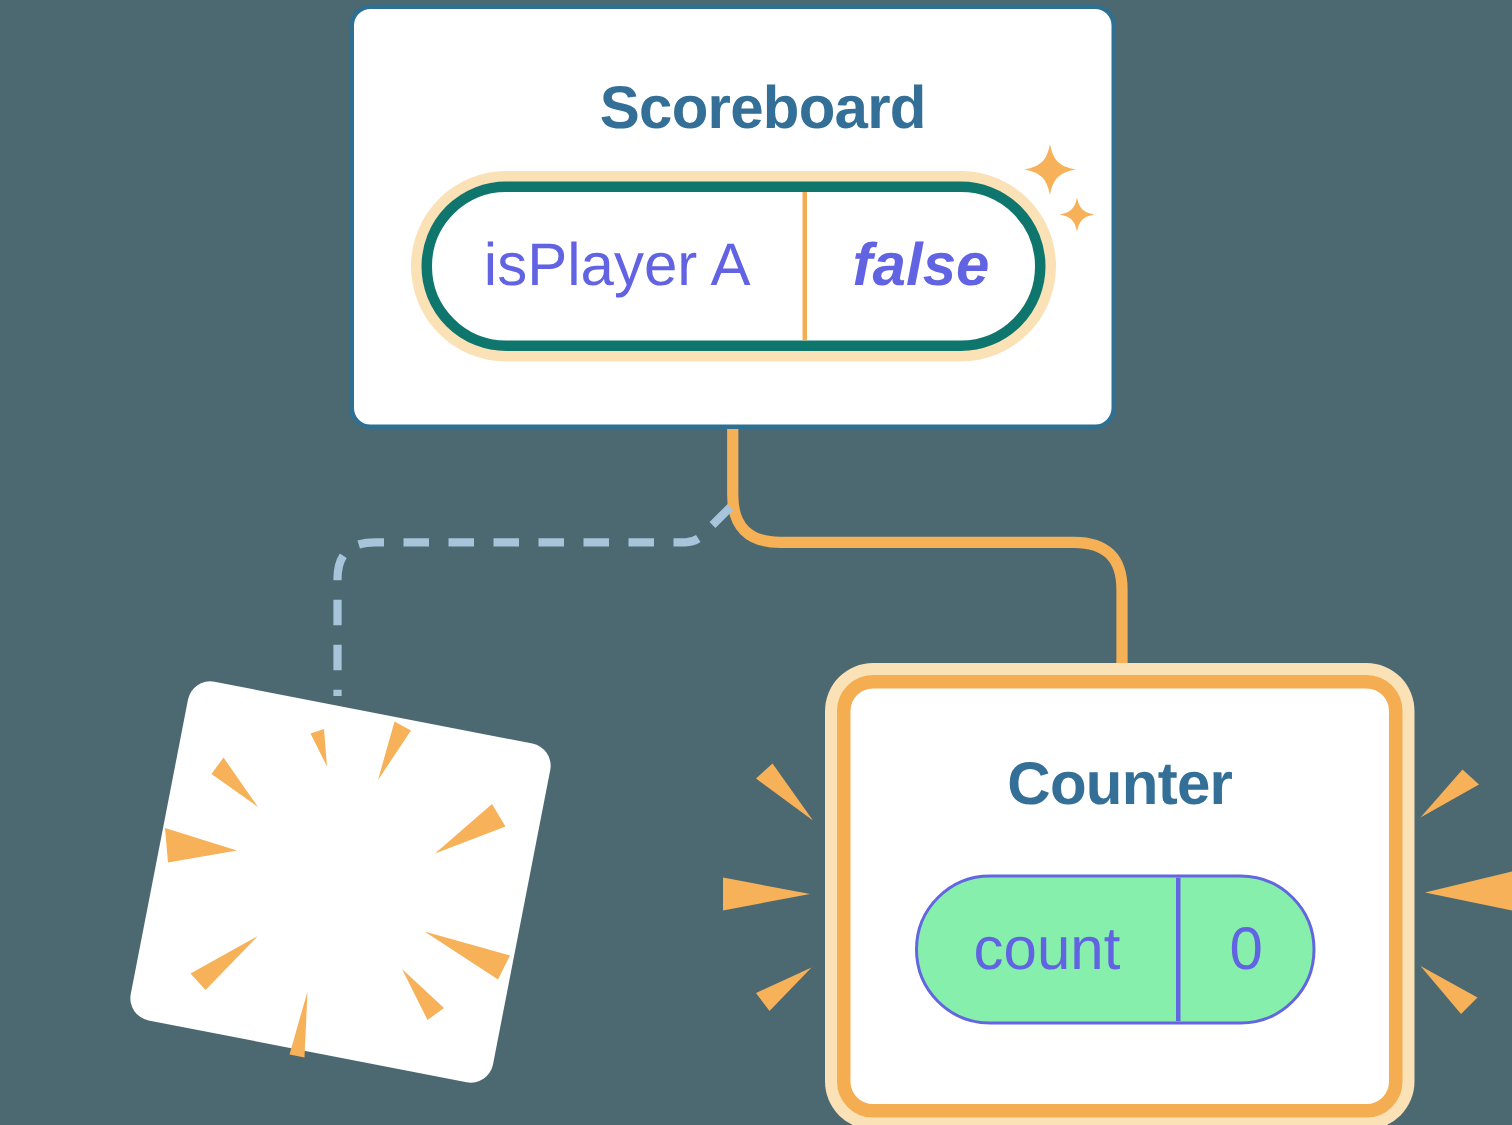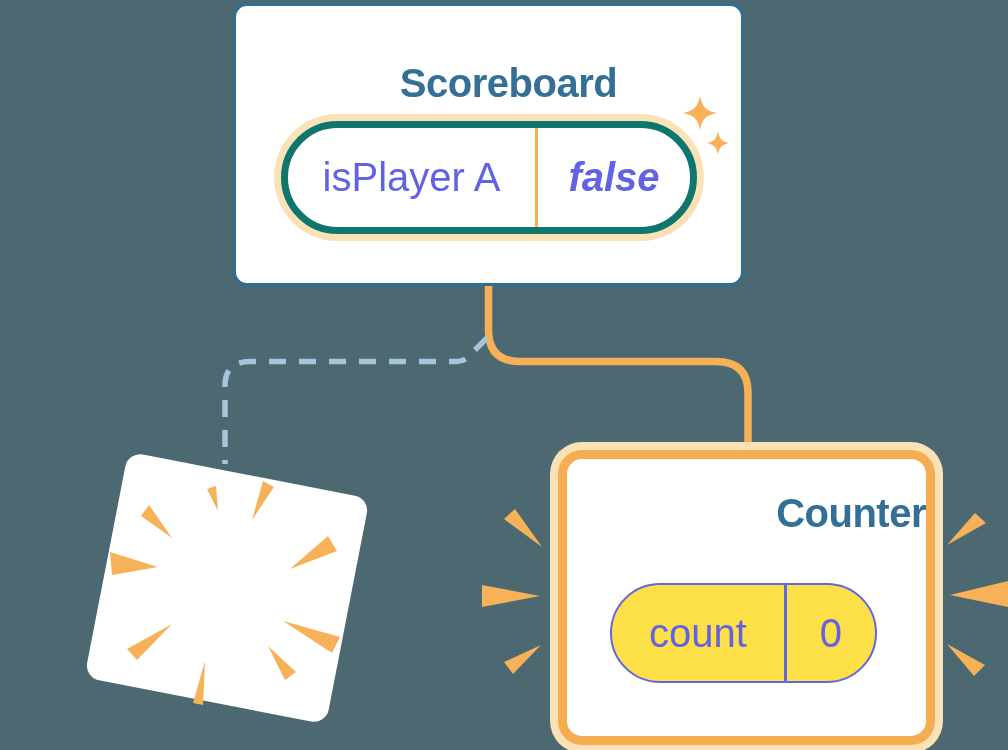--- a/index.html
+++ b/index.html
@@ -33,21 +33,21 @@
   }
   .card-title{
     position:absolute;
     left:0; right:0;
     text-align:center;
     font-size:40px;
     font-weight:600;
     letter-spacing:-0.5px;
     color:#336F96;
   }
-  .scoreboard-card .card-title{ top:55px;padding-left:40px; }
+  .scoreboard-card .card-title{ top:44px;padding-left:40px; }
 
   .state-pill-highlight{
     position:absolute;
     left:45px; top:115px;
     width:416px; height:113px;
     box-sizing:border-box;
     background:#FFFFFF;
     border:7px solid #0f766e;
     border-radius:999px;
     box-shadow:0 0 0 7px #FAE1B6;
@@ -73,28 +73,28 @@
   .counter-card{
     position:absolute;
     left:558px; top:450px;
     width:377px; height:295px;
     box-sizing:border-box;
     background:#FFFFFF;
     border:9px solid #F5AD52;
     border-radius:24px;
     box-shadow:0 0 0 8px #FAE1B6;
   }
-  .counter-card .card-title{ top:32px;text-align:right; }
+  .counter-card .card-title{ top:42px; }
 
   .state-pill{
     position:absolute;
     left:43px; top:124px;
     width:267px; height:100px;
     box-sizing:border-box;
-    background:#fde047;
+    background:#86efac;
     border:2.5px solid #6366E0;
     border-radius:999px;
     display:flex;
     align-items:stretch;
     overflow:hidden;
   }
   .state-pill .pill-cell{ font-size:40px; color:#6163E2; }
   .state-pill .pill-cell.key{ width:172px; }
   .state-pill .pill-cell.value{ flex:1; }
   .state-pill .pill-divider{

